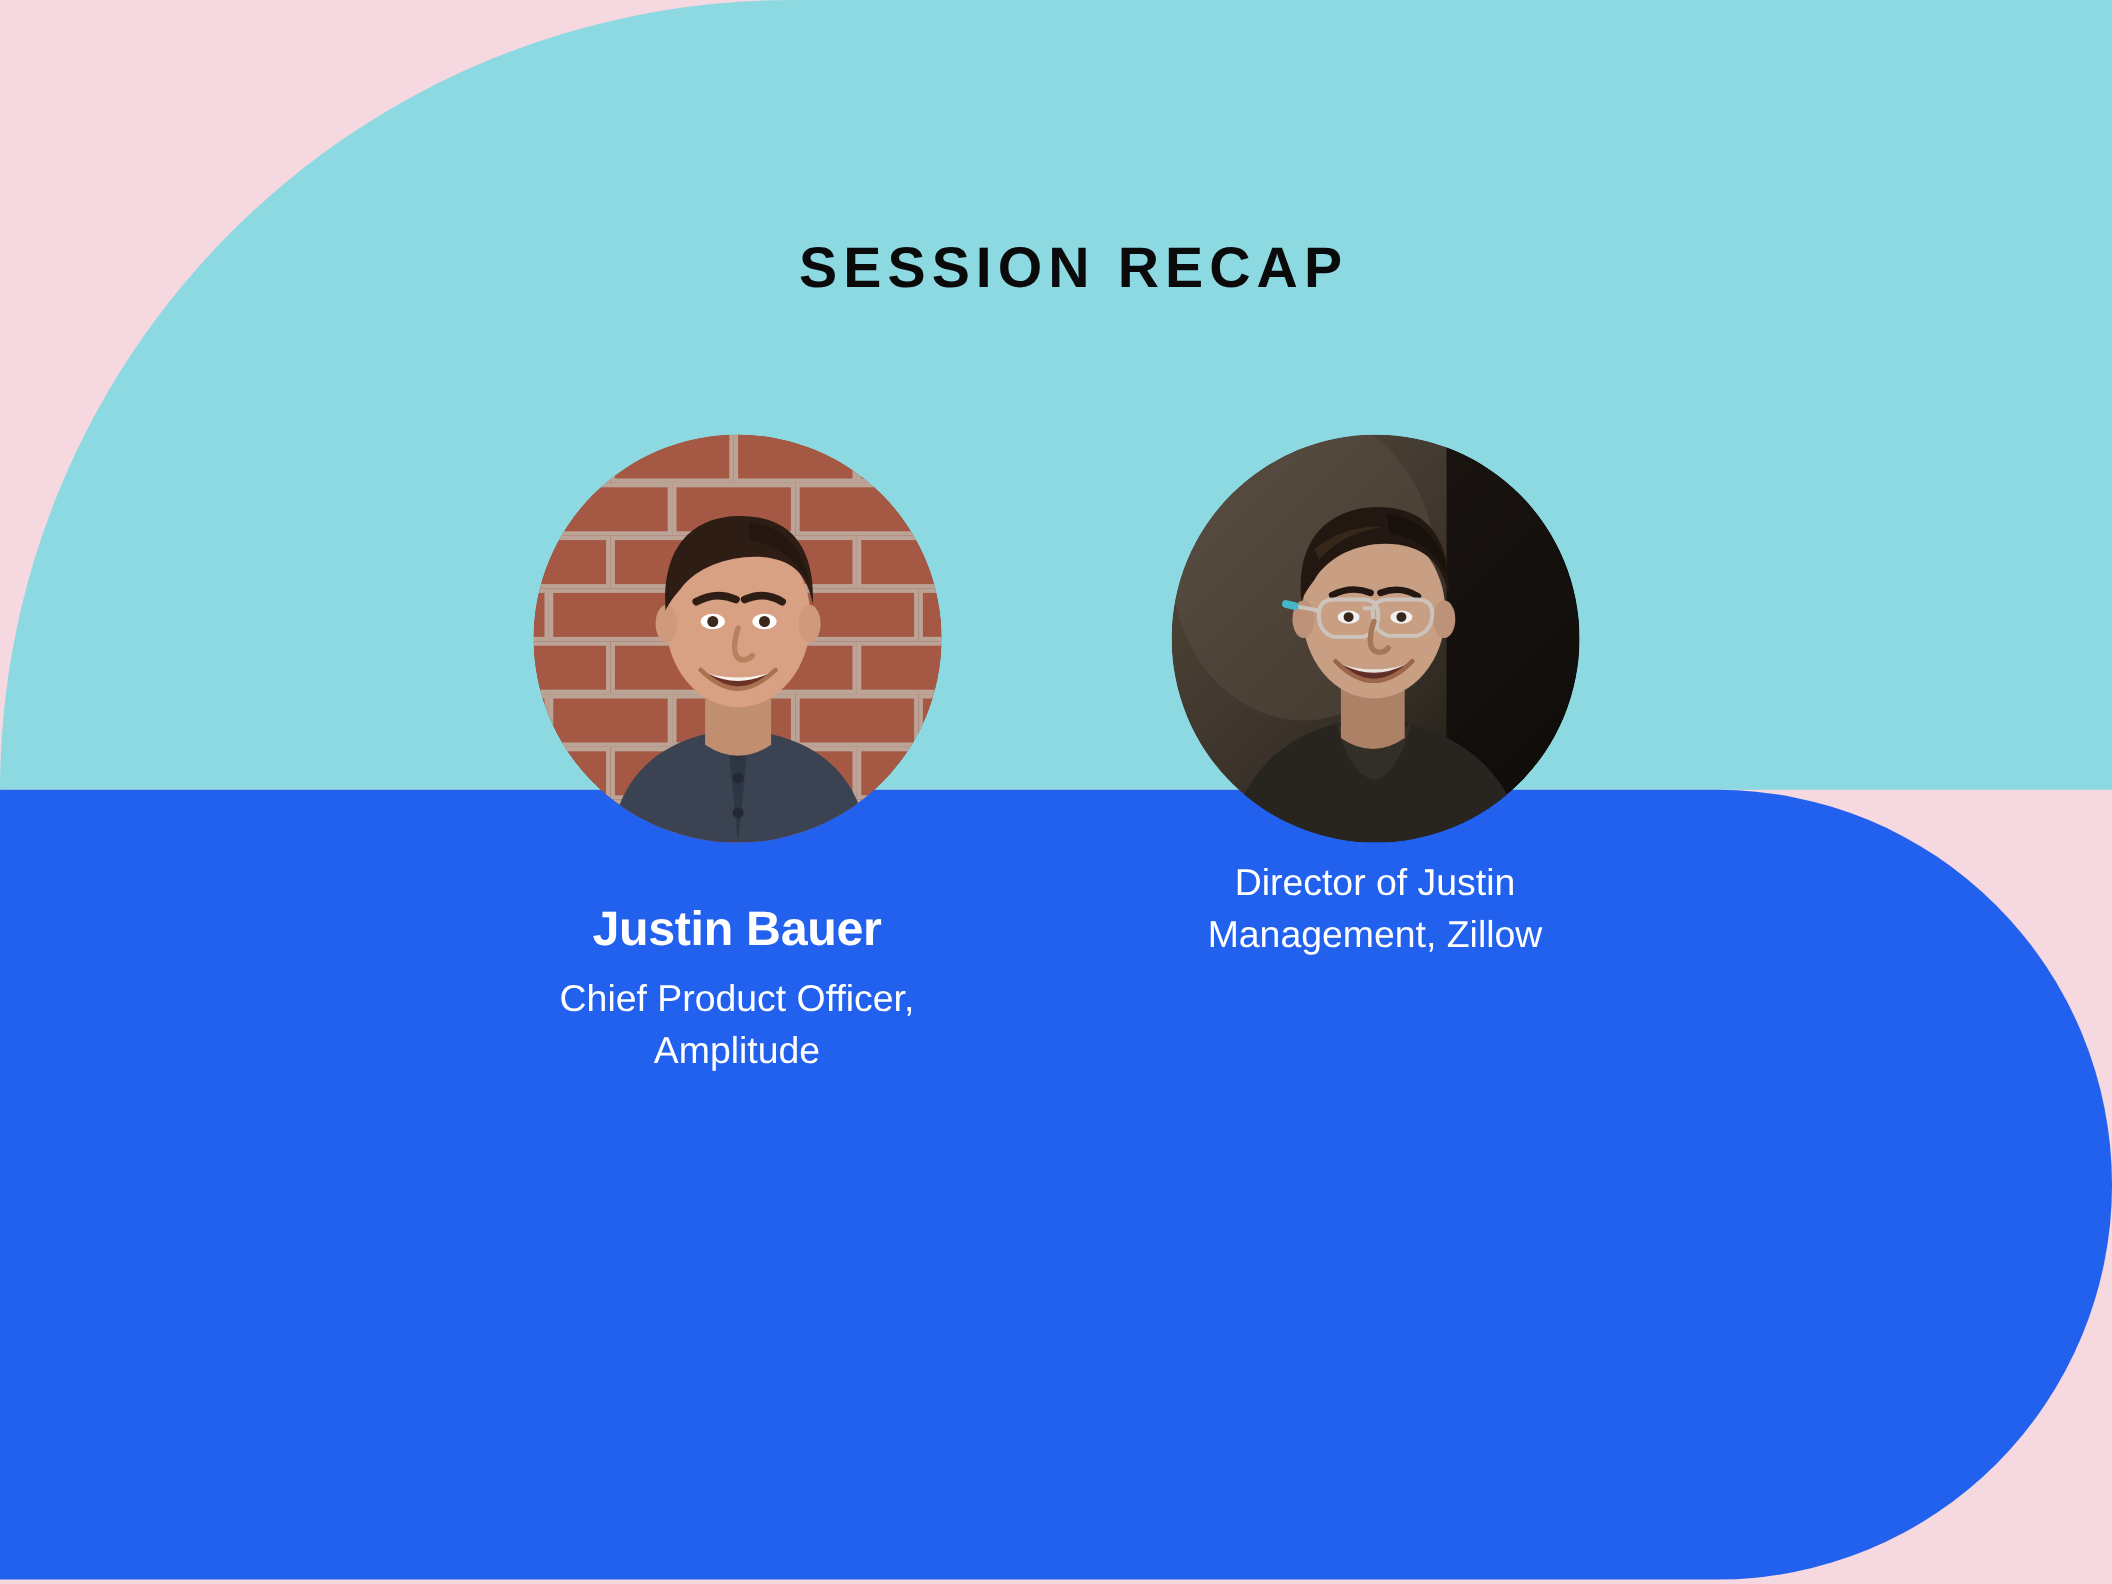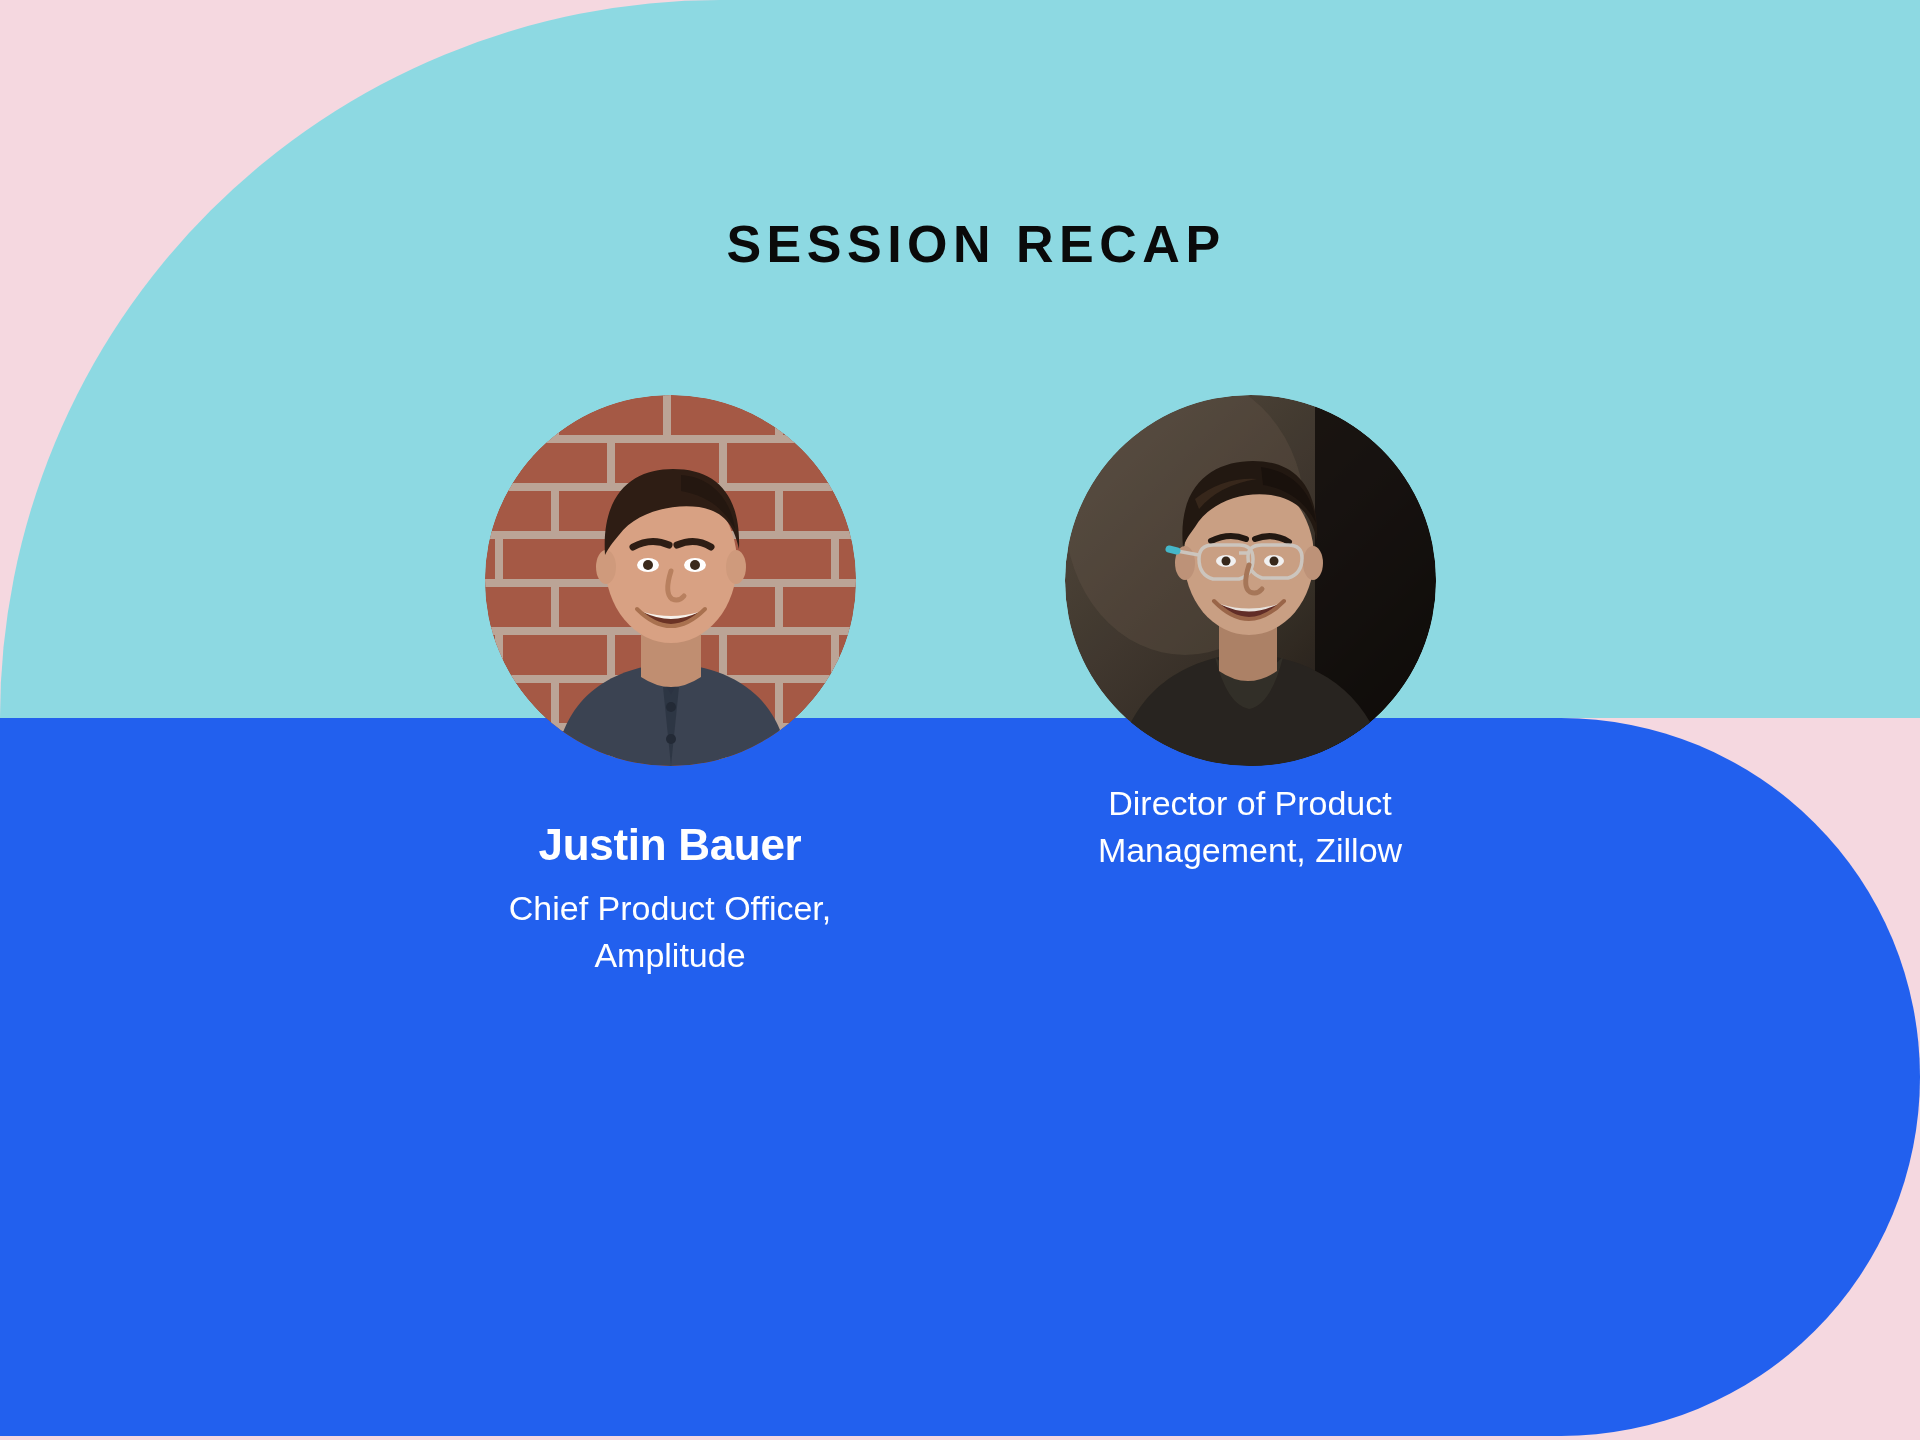--- a/index.html
+++ b/index.html
@@ -268,17 +268,17 @@
             <path d="M184 170 q-7 22 1 27 q7 3 12 -3" stroke="#b07e5e" stroke-width="5" fill="none" stroke-linecap="round"></path>
 
             <path d="M151 208 q33 32 66 0 q-33 13 -66 0 z" fill="#67302a"></path>
             <path d="M155 209 q29 15 58 0 q-29 9 -58 0 z" fill="#f6f1ea"></path>
             <path d="M149 206 q35 36 70 0" stroke="#a36c4d" stroke-width="4" fill="none" stroke-linecap="round"></path>
 
             <rect x="0" y="0" width="371" height="371" fill="#0a0806" opacity="0.06"></rect>
           </g>
         </svg>
       </div>
-      <div class="speaker-role">Director of Product Management, Zillow</div>
+      <div class="speaker-role">Director of Justin Management, Zillow</div>
     </div>
 
   </div>
 </div>
 
 </body></html>

